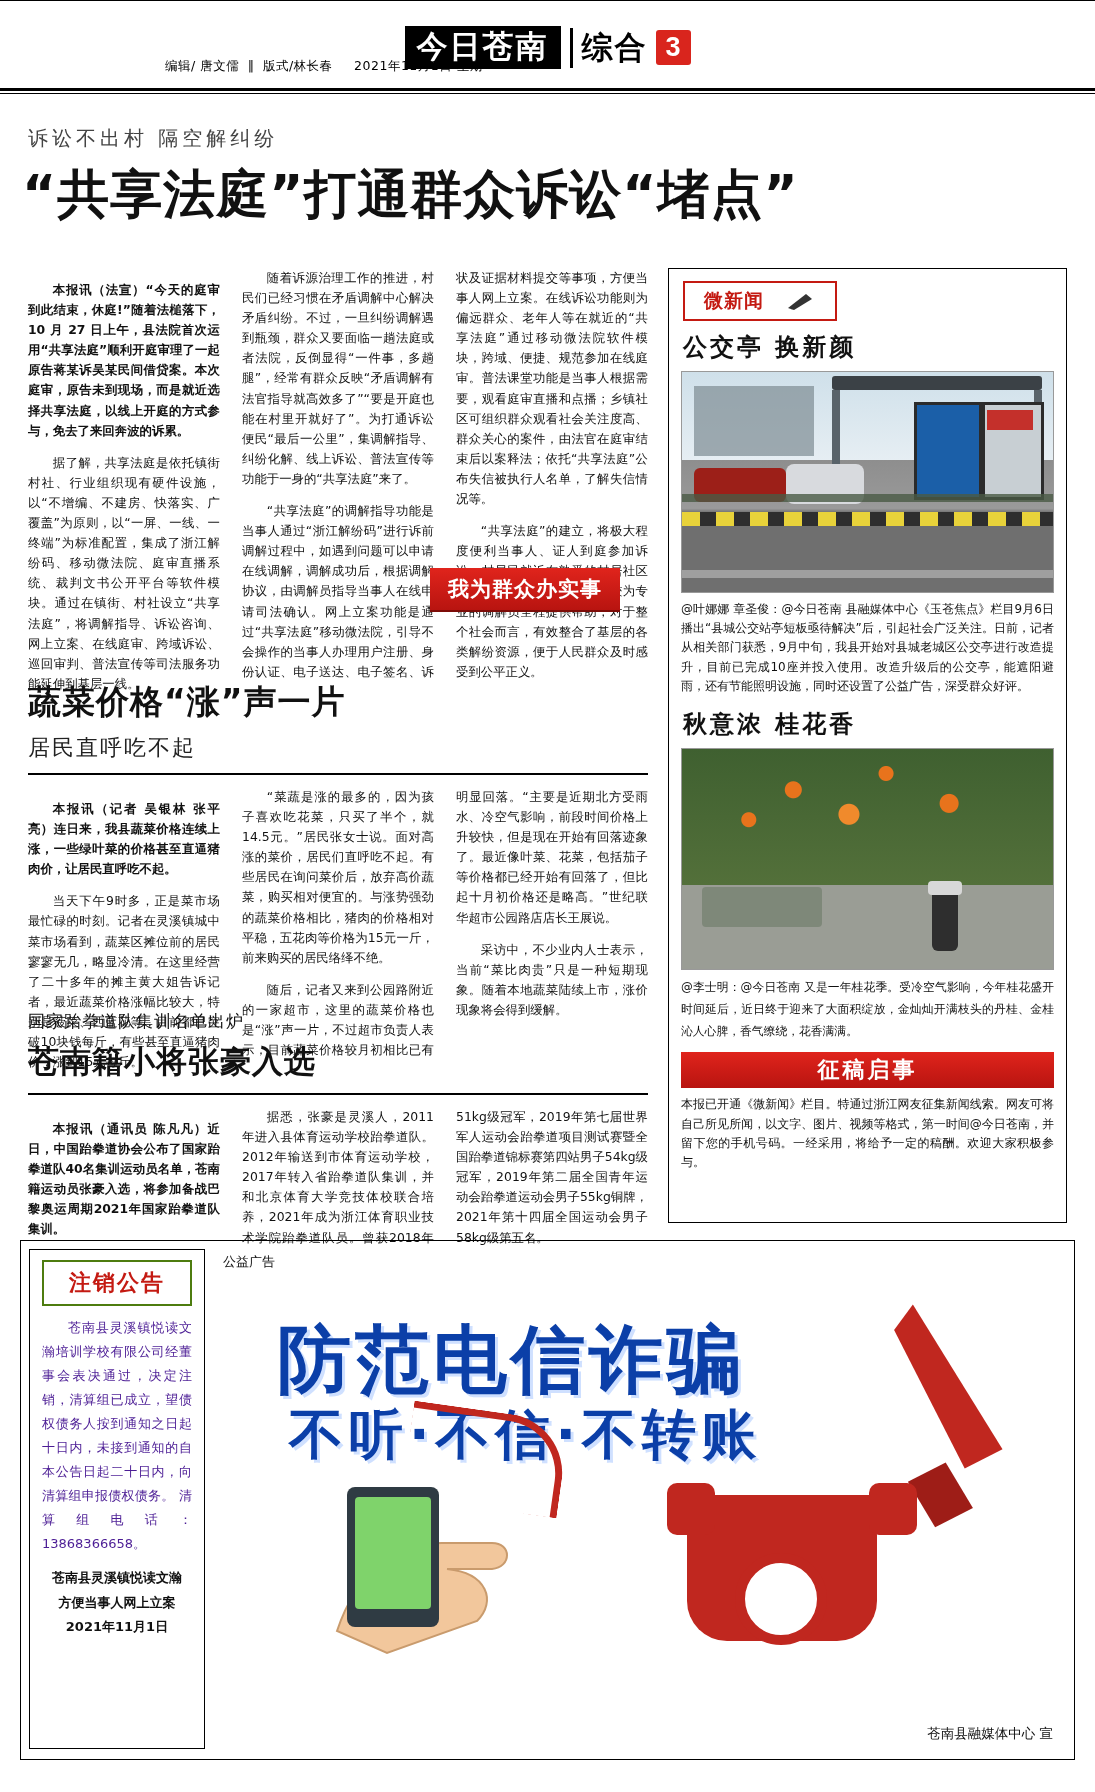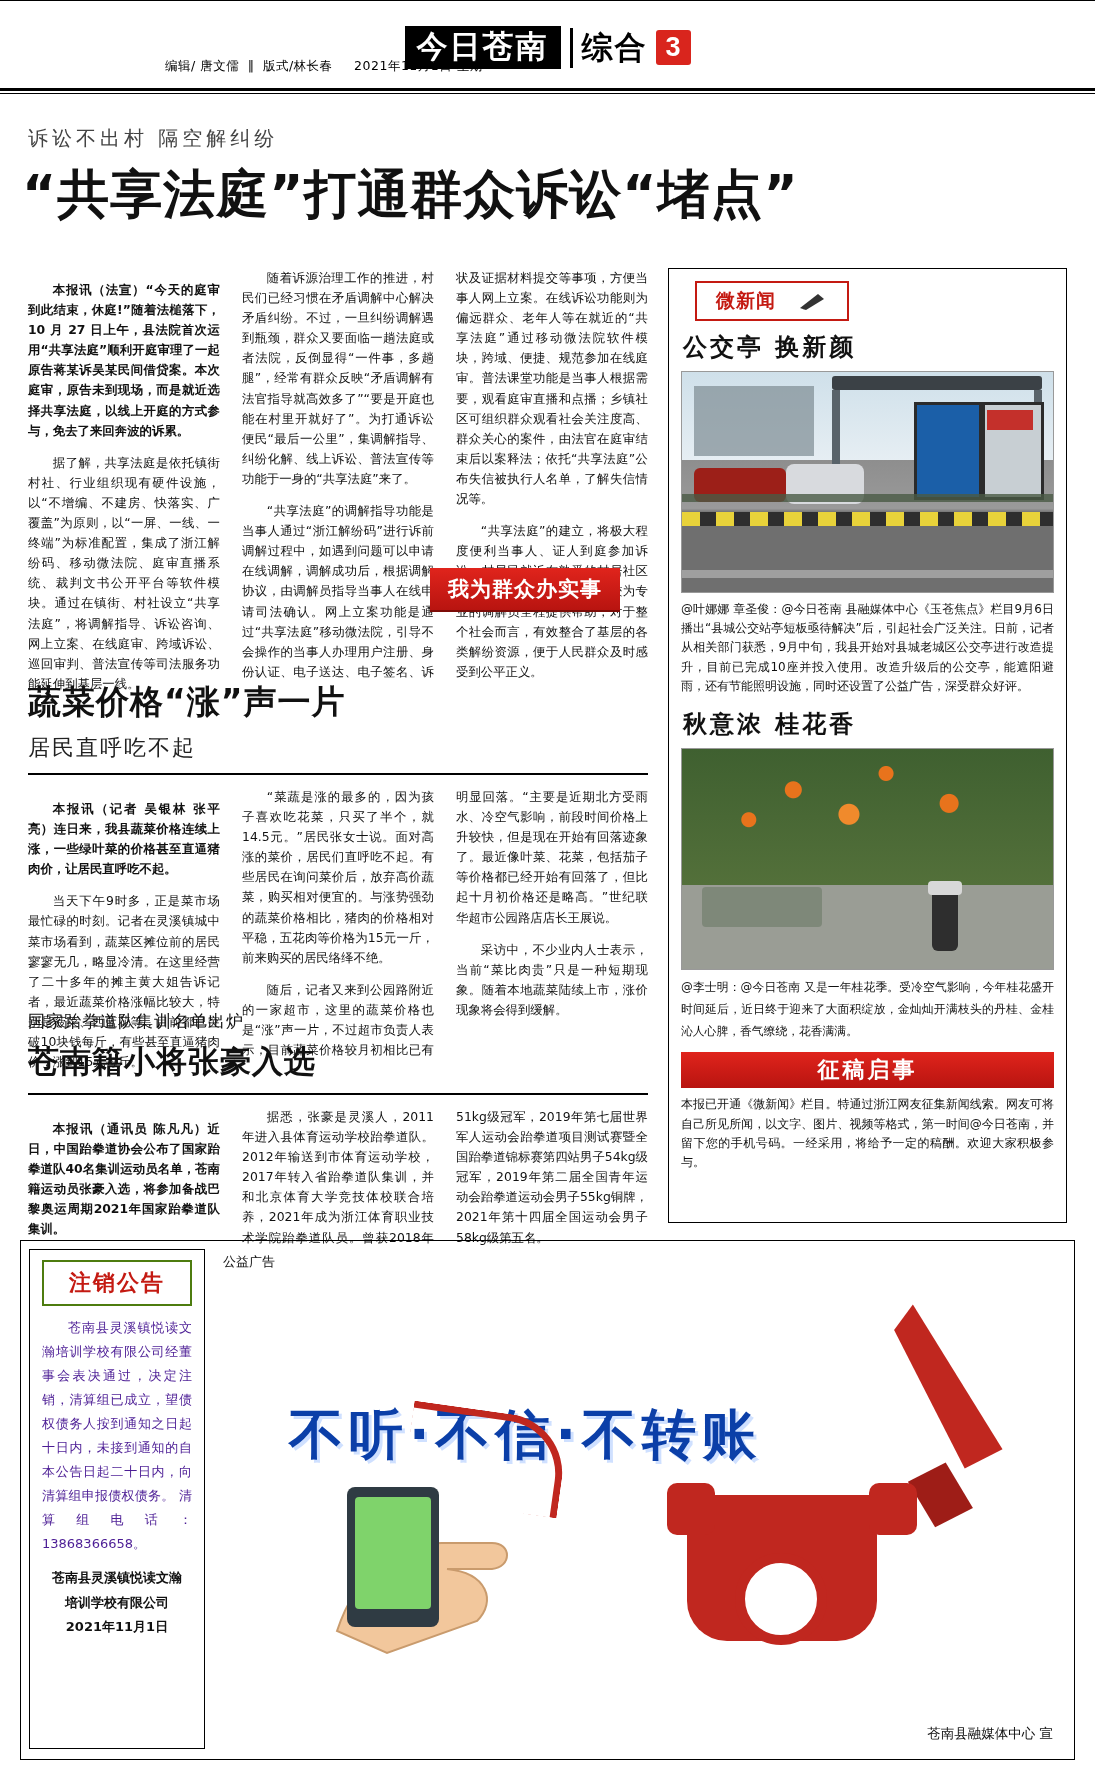--- a/index.html
+++ b/index.html
@@ -28,21 +28,21 @@
   .cols3{column-count:3;column-gap:22px;column-rule:none;font-size:12.4px;line-height:1.62;text-align:justify;color:#111;font-family:"DejaVu Sans", sans-serif;}
   .cols3 p{margin:12px 0 2px 0;text-indent:2em;}
   .lead{font-weight:bold;}
 
   .banner-red{width:190px;height:42px;background:linear-gradient(180deg,#e0241c,#b81410);color:#fff;font-family:"DejaVu Sans", sans-serif;font-weight:bold;font-size:21px;display:flex;align-items:center;justify-content:center;letter-spacing:1px;box-shadow:0 2px 0 #7d0c08;}
 
   .sec-title{font-family:"DejaVu Sans", sans-serif;font-weight:bold;color:#111;}
 
   
   .right-box{position:absolute;left:668px;top:268px;width:399px;height:955px;border:1px solid #000;box-sizing:border-box;padding:10px 12px;}
-  .micro-tag{width:150px;height:36px;border:2px solid #c41a12;display:flex;align-items:center;justify-content:center;gap:22px;margin:2px 0 10px 14px;}
+  .micro-tag{width:150px;height:36px;border:2px solid #c41a12;display:flex;align-items:center;justify-content:center;gap:22px;margin:2px 0 10px 2px;}
   .micro-tag .t{color:#c41a12;font-family:"DejaVu Sans", sans-serif;font-weight:bold;font-size:19px;letter-spacing:1px;}
   .sub-h{font-family:"DejaVu Sans", sans-serif;font-weight:bold;font-size:24px;color:#111;letter-spacing:3px;margin:6px 0 8px 2px;}
   .photo{width:100%;border:1px solid #999;box-sizing:border-box;position:relative;overflow:hidden;}
   .cap{font-size:12px;line-height:1.6;text-align:justify;font-family:"DejaVu Sans", sans-serif;margin-top:7px;color:#111;}
 
   .zhenggao{width:100%;height:36px;background:linear-gradient(180deg,#e0241c,#b81410);color:#fff;font-family:"DejaVu Sans", sans-serif;font-weight:bold;font-size:22px;display:flex;align-items:center;justify-content:center;letter-spacing:3px;margin-top:10px;}
 
   
   .bottom{position:absolute;left:20px;top:1240px;width:1055px;height:520px;border:1px solid #000;box-sizing:border-box;}
   .notice{position:absolute;left:8px;top:8px;width:176px;height:500px;border:1px solid #000;box-sizing:border-box;padding:10px 12px;}
@@ -178,28 +178,29 @@
     <div class="cap">本报已开通《微新闻》栏目。特通过浙江网友征集新闻线索。网友可将自己所见所闻，以文字、图片、视频等格式，第一时间@今日苍南，并留下您的手机号码。一经采用，将给予一定的稿酬。欢迎大家积极参与。</div>
   </div>
 
   <div class="bottom">
 
     <div class="notice">
       <div class="notice-title">注销公告</div>
       <div class="notice-body" style="text-indent:2em;">苍南县灵溪镇悦读文瀚培训学校有限公司经董事会表决通过，决定注销，清算组已成立，望债权债务人按到通知之日起十日内，未接到通知的自本公告日起二十日内，向清算组申报债权债务。  清算组电话：13868366658。</div>
       <div class="notice-sign">
         <div>苍南县灵溪镇悦读文瀚</div>
-        <div>培训学校有限公司</div>
+        <div>方便当事人网上立案</div>
         <div>2021年11月1日</div>
       </div>
     </div>
 
     <div class="ad">
       <div class="ad-label">公益广告</div>
       <div class="ad-main">
+        <div class="ad-title">防范电信诈骗</div>
         <div class="ad-sub">不听·不信·不转账</div>
 
         <div class="knife">
           <svg width="180" height="230" viewBox="0 0 180 230">
             <path d="M20 10 L150 120 L120 150 L10 40 Z" fill="#c0271f"></path>
             <path d="M100 150 L140 185 L110 215 L70 180 Z" fill="#9e1d17"></path>
           </svg>
         </div>
 
         <div class="hand">

